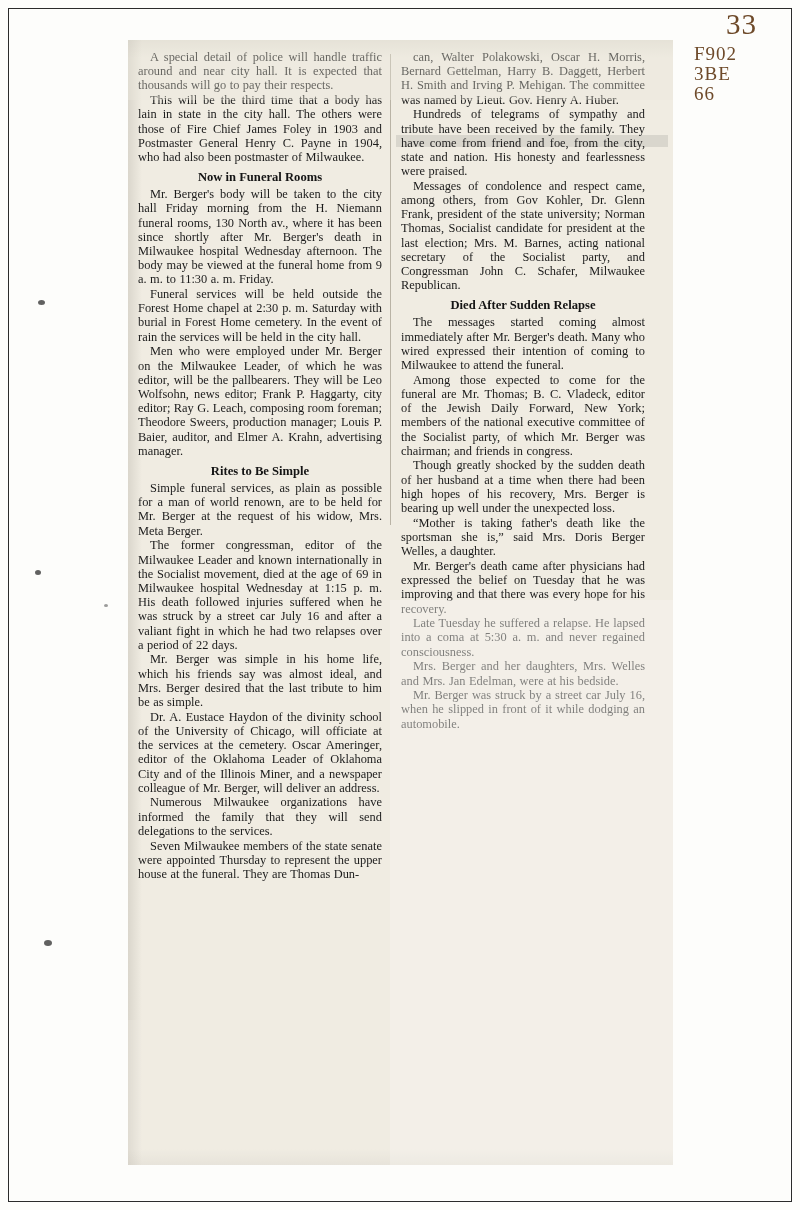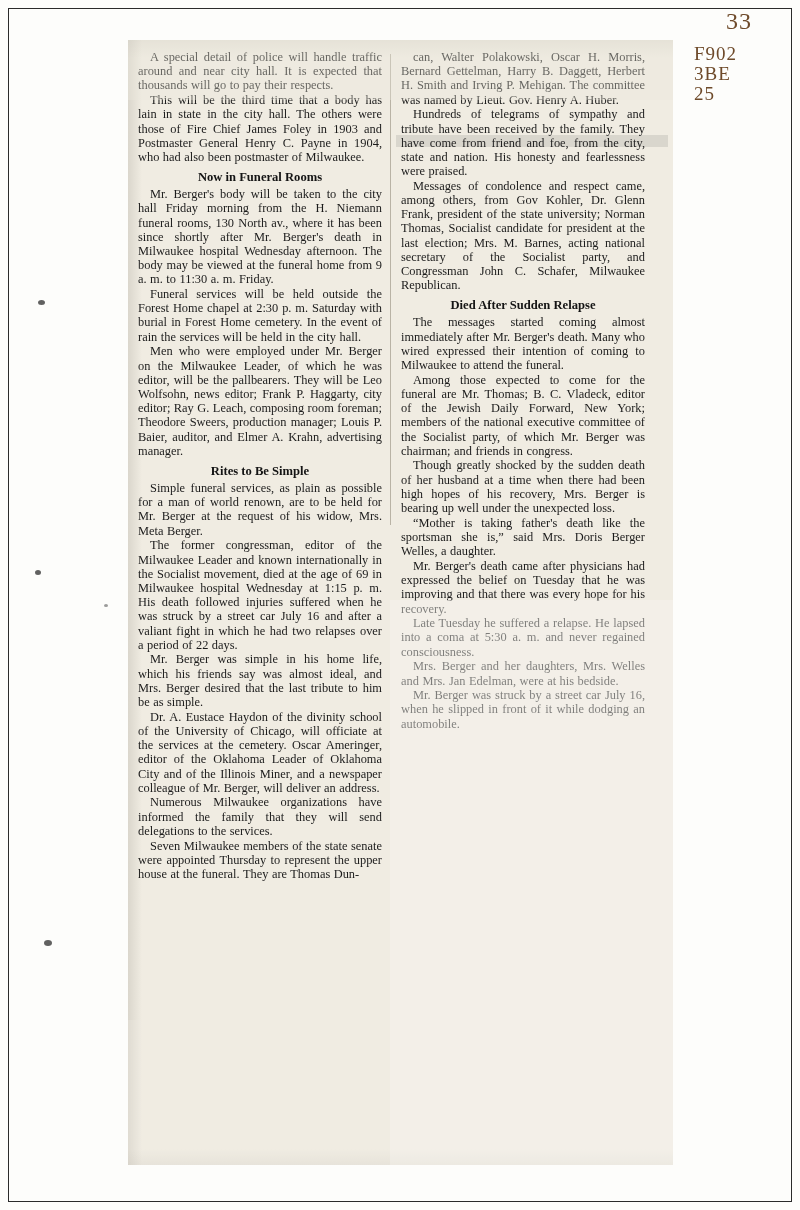--- a/index.html
+++ b/index.html
@@ -33,21 +33,21 @@
   
   .handwriting {
     position: absolute;
     font-family: "Liberation Serif", serif;
     color: #6e4a2a;
     letter-spacing: 1px;
   }
   .hw-folio {
     left: 726px;
     top: 8px;
-    font-size: 24px;
+    font-size: 29px;
     font-family: Liberation Serif, serif;
   }
   .hw-code {
     left: 694px;
     top: 44px;
     font-size: 19px;
     line-height: 20px;
     white-space: pre;
   }
   
@@ -139,21 +139,21 @@
 </style>
 </head>
 <body>
 
 <div class="page">
   <div class="page-border"></div>
 
   <div class="handwriting hw-folio">33</div>
   <div class="handwriting hw-code">F902
 3BE
-25</div>
+66</div>
 
   <div class="speck s1"></div>
   <div class="speck s2"></div>
   <div class="speck s3"></div>
   <div class="speck s4"></div>
 
   <div class="clipping">
     <div class="columns">
       <div class="col" id="col-left">
           <p class="para">A special detail of police will handle traffic around and near city hall. It is expected that thousands will go to pay their respects.</p>

